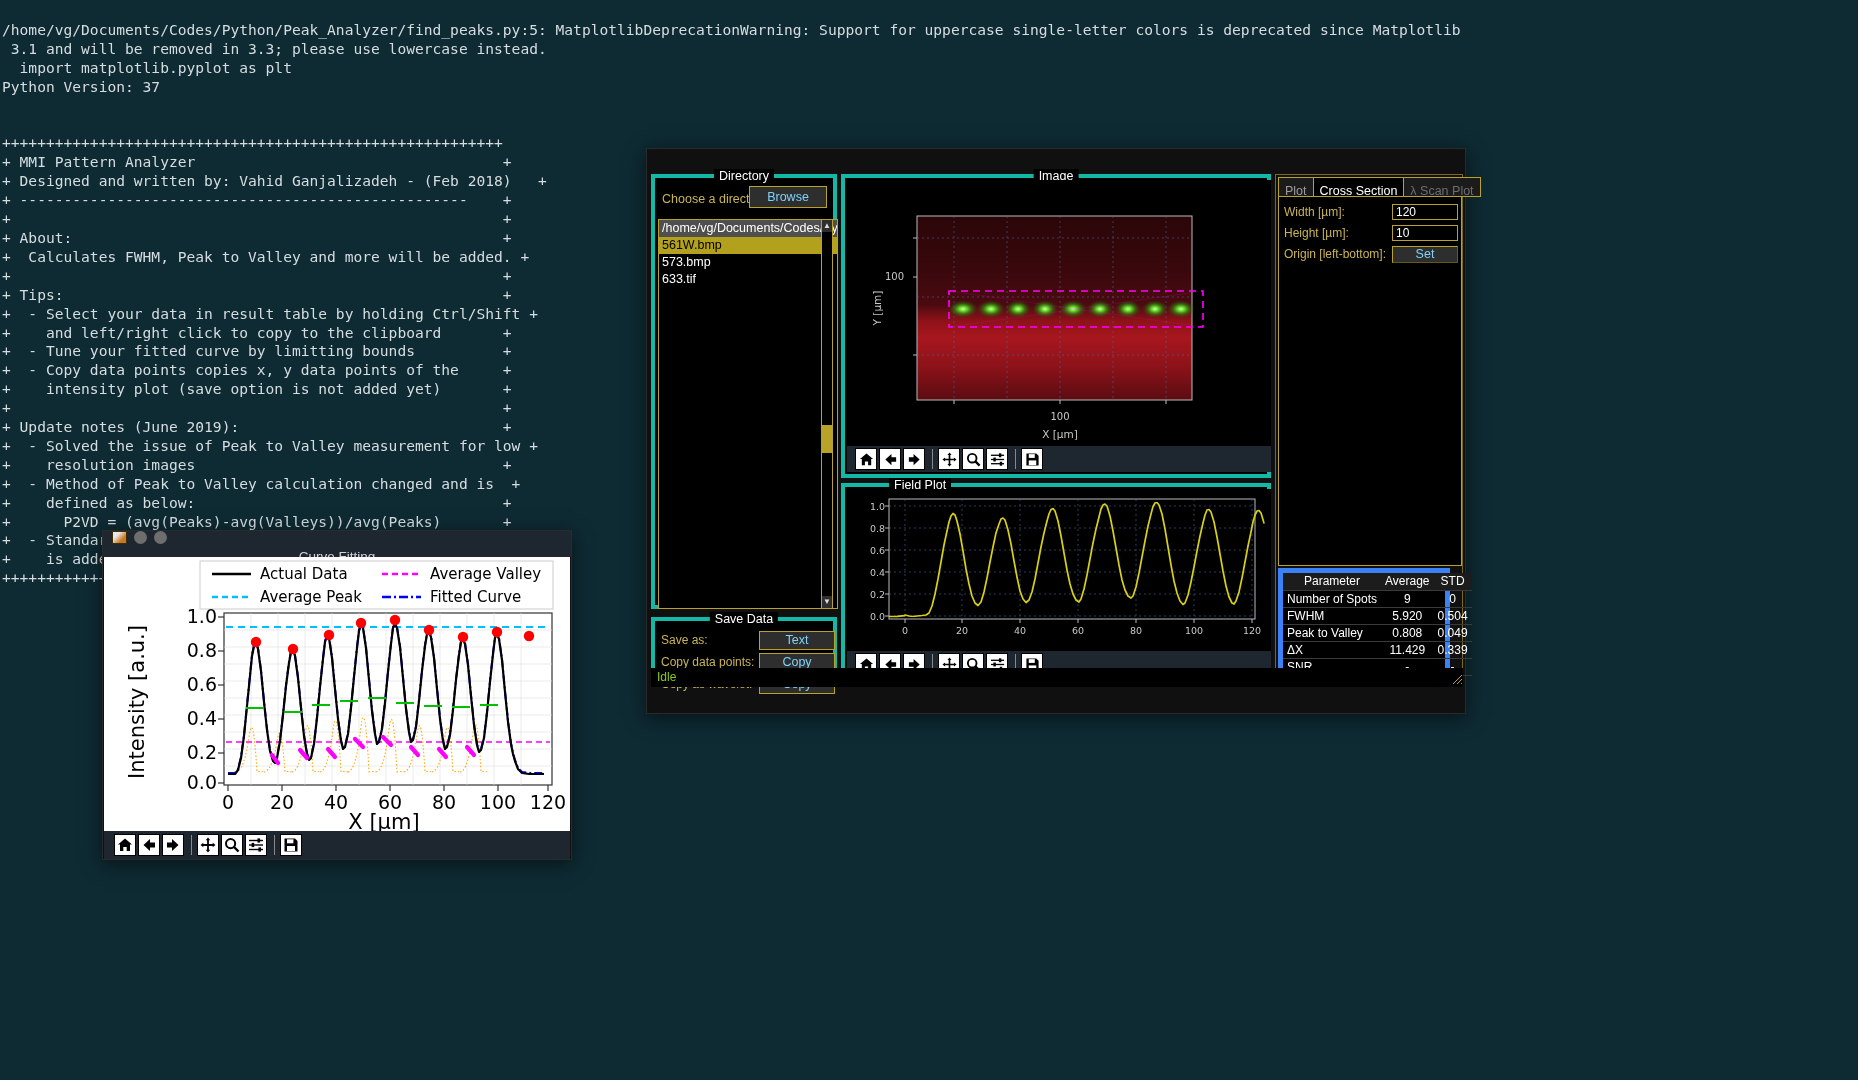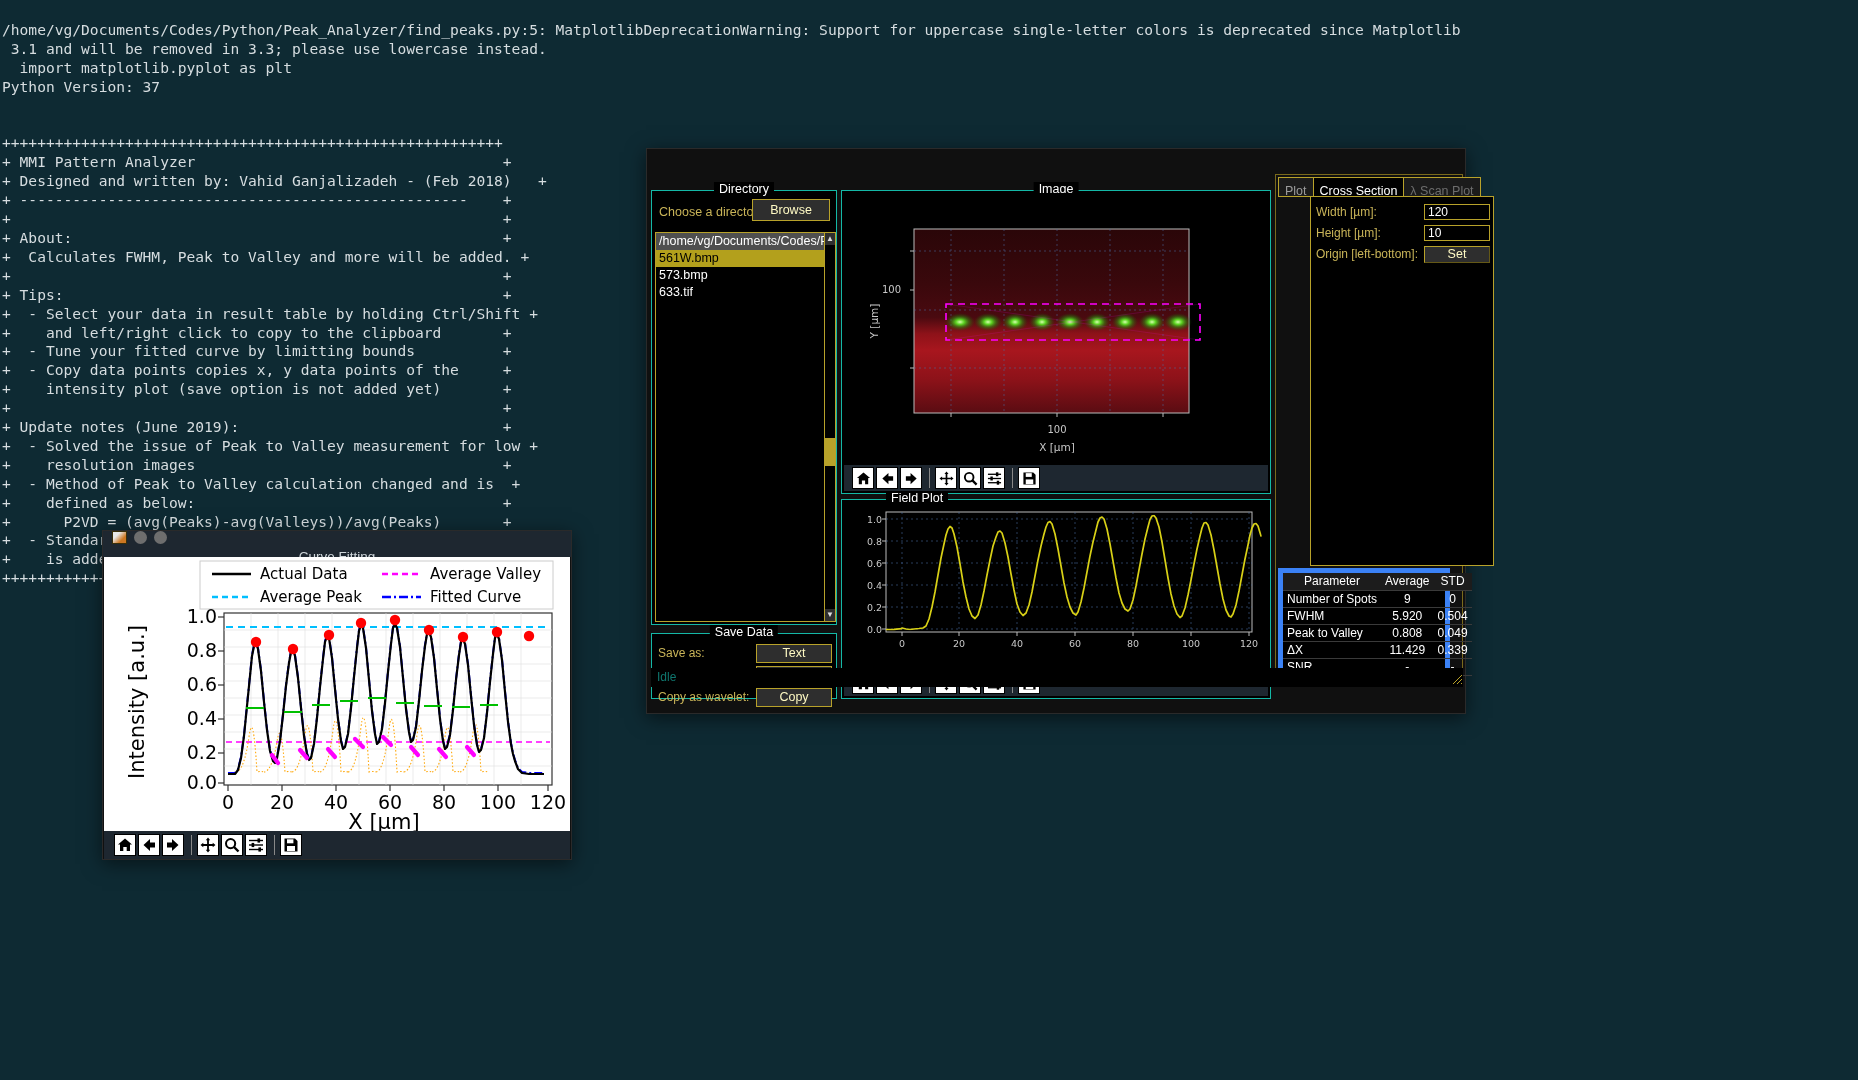--- a/index.html
+++ b/index.html
@@ -28,23 +28,22 @@
     font-family: "DejaVu Sans Mono", "Liberation Mono", monospace;
     font-size: 14.6px; line-height: 18.9px; white-space: pre;
   }
   .t-white { color: #d6dde0; }
   .t-green { color: #8ae234; }
   .t-blue  { color: #b9c4c8; }
 
   
   .group {
     position: absolute;
-    border: 1px solid #14b8a6;
+    border: 4px solid #14b8a6;
     background: #000000;
-    margin-top: 16px;
   }
   .group > .group-title {
     position: absolute; top: -9px; left: 50%; transform: translateX(-50%);
     background: #000000; color: #ffffff; padding: 0 5px;
     font-size: 12.5px; white-space: nowrap;
   }
 
   
   #mmi-window {
     position: absolute; left: 646px; top: 148px; width: 820px; height: 566px;
@@ -74,21 +73,21 @@
     background: linear-gradient(180deg,#c9a227 0%,#7a5f12 100%);
     border: 1px solid #3a2f08;
     display:inline-block;
   }
   #mmi-body { position: relative; width: 100%; height: 538px; background: #101010; }
 
   
   #dir-group { left: 4px; top: 25px; width: 186px; height: 435px; }
   #dir-label { position:absolute; left: 7px; top: 14px; color: #c9b458; font-size: 12.5px; }
   .ybutton {
-    background: #2e2e2e; border: 1px solid #b8a22a; color: #fef9c3;
+    background: #2e2e2e; border: 1px solid #b8a22a; color: #7dd3fc;
     font-size: 12.5px; text-align: center; cursor: pointer;
     display: flex; align-items: center; justify-content: center;
   }
   #browse-btn { position: absolute; right: 6px; top: 8px; width: 78px; height: 22px; }
   #dir-list {
     position: absolute; left: 3px; top: 41px; width: 180px; height: 390px;
     background: #000; border: 1px solid #b8a22a; overflow: hidden;
   }
   .dir-item {
     height: 17px; line-height: 17px; font-size: 12.5px; padding-left: 3px;
@@ -143,21 +142,21 @@
     background: #101010; border: 1px solid #7a6a1c;
   }
   #tabs { position:absolute; left: 2px; top: 2px; width: 184px; height: 20px; display:flex; }
   .tab {
     height: 20px; line-height: 19px; font-size: 12.5px; padding: 4px 6px;
     border: 1px solid #b8a22a; color: #9c9c9c; background: #1b1b1b; cursor: pointer;
     margin-right: -1px; white-space: nowrap;
   }
   .tab.active { background: #000; color: #ffffff; border-bottom-color: #000; }
   .tab.disabled { color: #6d6d6d; }
-  #tabpanel { position:absolute; left: 2px; top: 21px; width: 184px; height: 370px; border:1px solid #b8a22a; background:#000;margin-left:32px; }
+  #tabpanel { position:absolute; left: 2px; top: 21px; width: 184px; height: 370px; border:1px solid #b8a22a; background:#000; }
   .field-row { position:absolute; left: 5px; width: 174px; height: 18px; display:flex; align-items:center; }
   .field-row .lbl { color: #c9b458; font-size: 12px; }
   .field-row input {
     position:absolute; right: 0; width: 66px; height: 16px;
     background:#000; border:1px solid #b8a22a; color:#fff; font-size:12px;
     padding: 0 3px; font-family:"Liberation Sans",sans-serif;
   }
   .field-row .ybutton { position:absolute; right:0; width: 66px; height: 17px; border-style: outset; }
 
   #results-table {
@@ -168,21 +167,21 @@
   table.res th, table.res td {
     font-size: 12px; color: #ffffff; height: 17px; padding: 0 4px;
     border-bottom: 1px solid #3a3a3a; text-align: center; white-space: nowrap;
   }
   table.res th { font-weight: normal; background: #1c1c1c; }
   table.res td.pname { text-align: left; }
 
   
   #statusbar {
     position:absolute; left: 4px; bottom: 0px; width: 812px; height: 19px;
-    background: #000; color: #0f766e; font-size: 12px; line-height: 19px; padding-left: 6px; margin-top: 12px;
+    background: #000; color: #84cc16; font-size: 12px; line-height: 19px; padding-left: 6px; margin-top: 12px;
   }
   #resize-grip { position:absolute; right: 2px; bottom: 2px; width: 14px; height: 14px; }
 
   
   #cf-window {
     position:absolute; left: 62px; top: 530px; width: 470px; height: 330px;
     background: #101010; border: 1px solid #2a2a2a;
     box-shadow: 0 4px 18px rgba(0,0,0,0.5);
     margin-left: 40px;
   }

